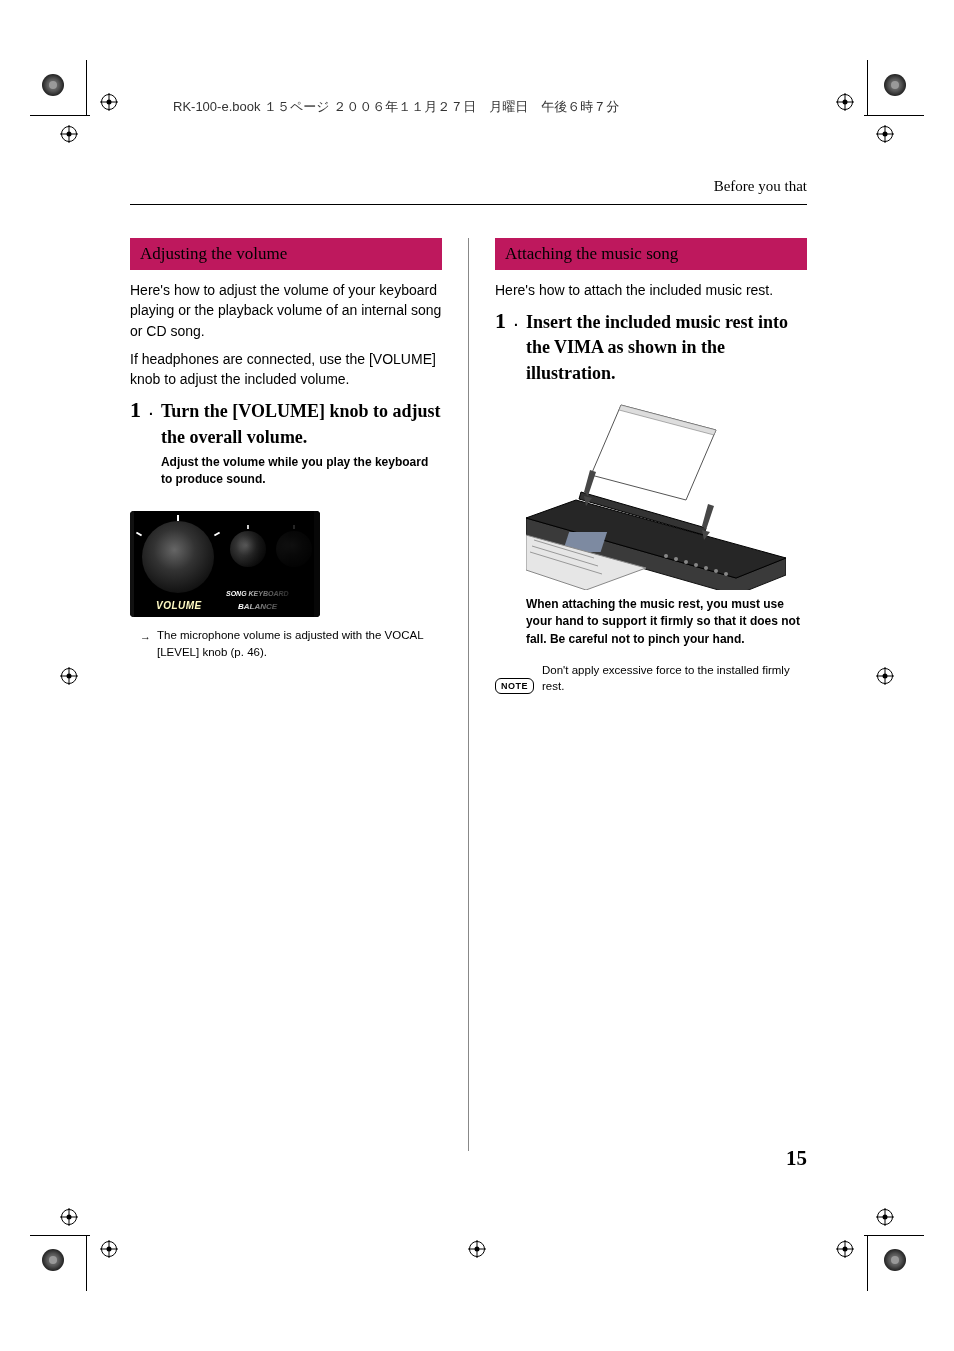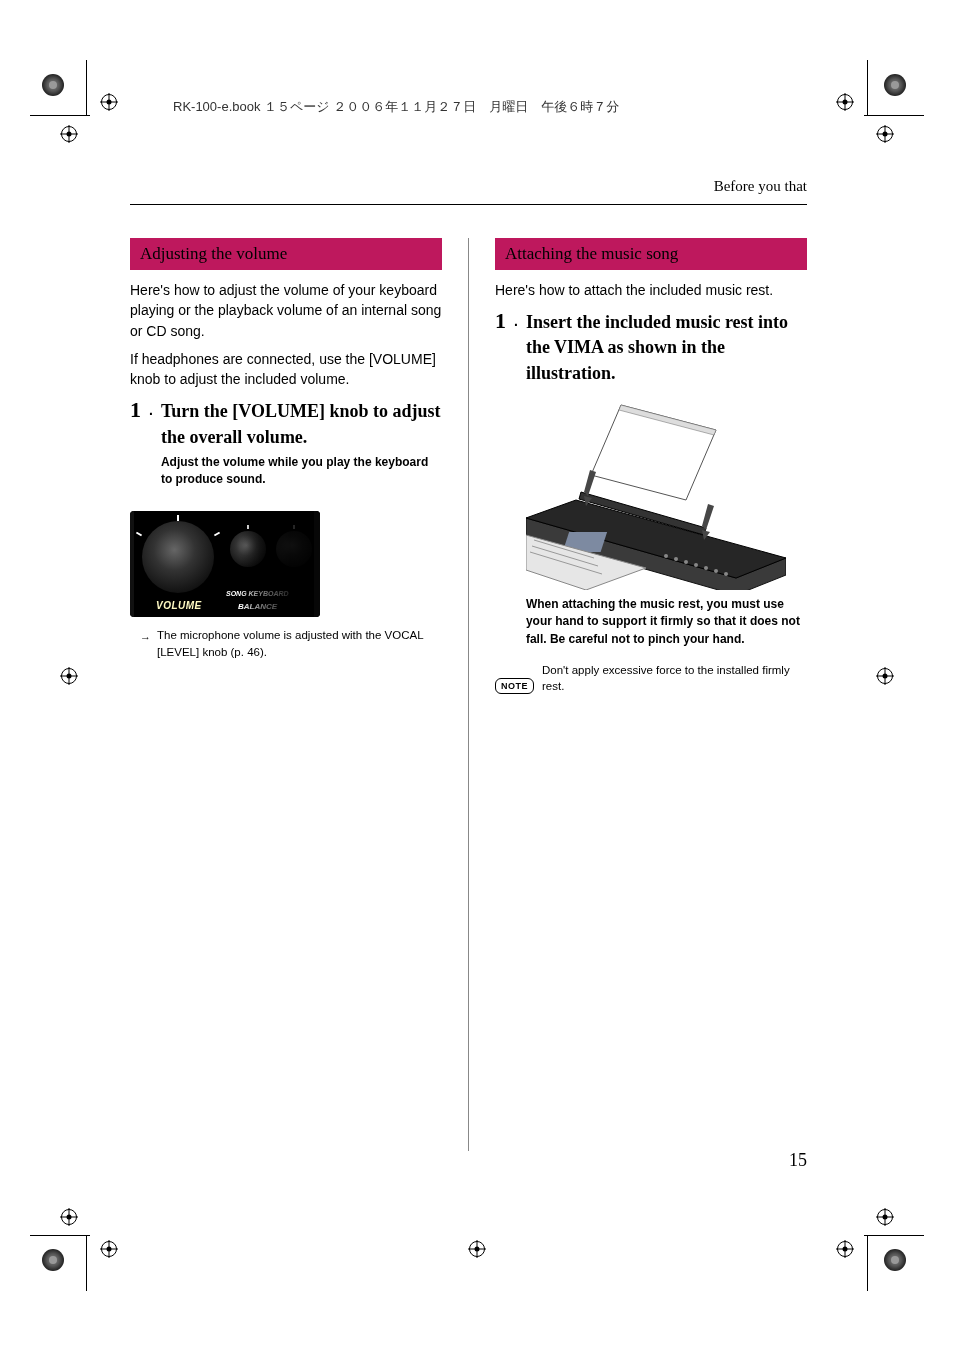--- a/index.html
+++ b/index.html
@@ -230,22 +230,22 @@
     font-size:9px;
     font-weight:bold;
     padding:1px 5px;
     letter-spacing:0.5px;
   }
 
   .page-number {
     position: absolute;
     bottom: 180px;
     right: 147px;
-    font-weight: normal;
-    font-size: 18px;
+    font-weight: bold;
+    font-size: 21px;
     font-family: Georgia, "Times New Roman", serif;
   }
 </style>
 </head>
 <body>
 
 <div class="crop-mark" style="top:74px; left:42px;">
     <div class="crop-circle"></div>
   </div>
 <div class="crop-mark" style="top:74px; right:42px;">

